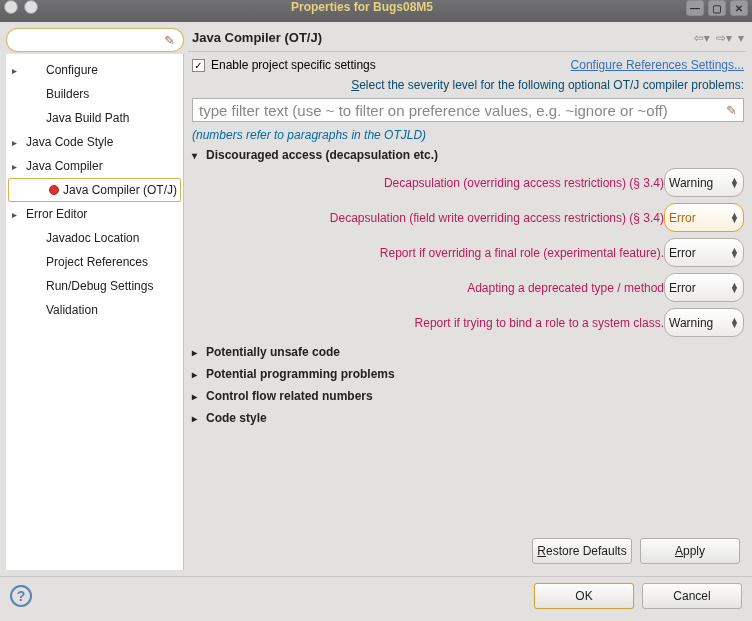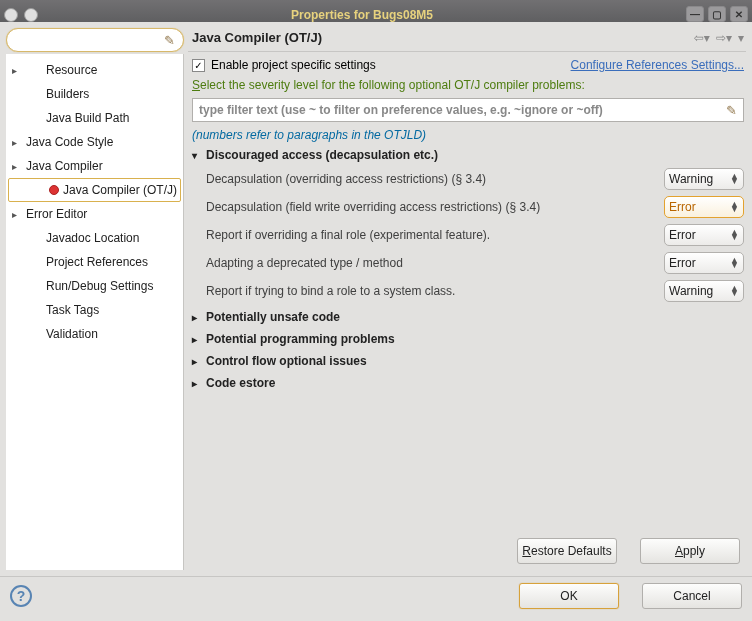--- a/index.html
+++ b/index.html
@@ -11,21 +11,21 @@
     display: flex; flex-direction: column;
     overflow: hidden;
   }
 
   
   .titlebar {
     height: 22px;
     background: linear-gradient(#717072,#5f5f61);
     color: #e7d27e;
     font-weight: bold;
-    display: flex; align-items: flex-end;
+    display: flex; align-items: flex-start;
     padding: 0 4px;
     gap: 6px;
     font-size: 12px;
   }
   .titlebar .title { flex: 1; text-align: center; }
   .tb-btn {
     width: 18px; height: 16px;
     background: #9b9a9c;
     border: 1px solid #8a898b;
     border-radius: 3px;
@@ -111,56 +111,56 @@
     display:flex;flex-direction:column;
     padding:6px 2px 2px 4px;
     gap:6px;
     min-height:0;
   }
   .row { display:flex;align-items:center;gap:6px; }
   .checkbox {
     width:13px;height:13px;border:1px solid #888;background:#fff;font-size:10px;display:flex;align-items:center;justify-content:center;
   }
   .link { color:#3a6dbb;text-decoration:underline;cursor:pointer;margin-left:auto;}
-  .desc { color:#4d7c0f; }
+  .desc { color:#0c4a6e;text-align:right; }
   .desc-underline { text-decoration:underline; }
   .filter-box {
     height:24px;
     border:1px solid #b1afac;
     background:#fff;
     display:flex;align-items:center;
     padding:0 6px;
     justify-content:space-between;
   }
   .filter-box input {
-    border:none;outline:none;width:100%;font-size:12px;color:#0c4a6e;font-weight:bold;
+    border:none;outline:none;width:100%;font-size:15px;color:#0c4a6e;
   }
   .filter-box input::placeholder { color:#888; font-style:normal; }
   .italic { font-style:italic;color:#0369a1; }
 
   .group {
     display:flex;flex-direction:column;
     gap:6px;
   }
   .group-header {
     display:flex;align-items:center;gap:4px;
     font-weight:bold;font-size:12px;color:#222;
     cursor:pointer;
   }
   .disclosure { font-size:10px;width:10px; }
   .settings-row {
     display:flex;align-items:center;
     padding-left:14px;
   }
-  .settings-row .label { flex:1;color:#404040; }
+  .settings-row .label { flex:1;color:#be185d;text-align:right; }
   .combo {
-    width:80px;height:22px;
+    width:80px;height:29px;
     border:1px solid #b3b1ae;
     background:linear-gradient(#fff,#ecebe9);
-    border-radius:5px;
+    border-radius:11px;
     display:flex;align-items:center;justify-content:space-between;
     padding:0 4px;
     font-size:12px;color:#222;
   }
   .combo.highlight { border:1px solid #e3a22f; color:#b86500; background:linear-gradient(#fff,#faf1dd);}
   .combo .chev { font-size:9px;color:#555; display:flex;flex-direction:column;line-height:5px; }
 
   .flex1 { flex:1; }
   .collapsed-group-header {
     display:flex;align-items:center;gap:4px;
@@ -170,21 +170,21 @@
   }
 
   
   .button-row { display:flex;gap:8px;justify-content:flex-end;padding:4px; }
   .btn {
     min-width:100px;height:26px;
     border:1px solid #b1afac;
     background:linear-gradient(#fdfdfc,#e5e4e1);
     border-radius:3px;
     display:flex;align-items:center;justify-content:center;
-    font-size:12px;color:#222;cursor:pointer;margin-left:15px;
+    font-size:12px;color:#222;cursor:pointer;
   }
   .btn.primary { border:1px solid #d7a13a; box-shadow:0 0 1px #d7a13a;text-align:right; }
 
   .footer {
     padding: 6px 10px 12px 10px;
     display:flex;align-items:center;
     border-top:1px solid #c7c6c4;
   }
   .help-icon {
     width:22px;height:22px;border:2px solid #5884b3;color:#5884b3;border-radius:50%;display:flex;align-items:center;justify-content:center;font-weight:bold;font-size:14px;cursor:pointer;
@@ -210,21 +210,21 @@
 
     <div class="sidebar">
       <div class="sidebar-filter">
         <input type="text" style="">
         <span class="clear-icon">✎</span>
       </div>
       <div class="tree" id="tree">
           <div class="tree-item">
             <span class="tree-arrow">▸</span>
             <span class="tree-indent"></span>
-            <span>Resource</span>
+            <span>Configure</span>
           </div>
           <div class="tree-item">
             <span class="tree-arrow"></span>
             <span class="tree-indent"></span>
             <span>Builders</span>
           </div>
           <div class="tree-item">
             <span class="tree-arrow"></span>
             <span class="tree-indent"></span>
             <span>Java Build Path</span>
@@ -254,25 +254,20 @@
           </div>
           <div class="tree-item">
             <span class="tree-arrow"></span>
             <span class="tree-indent"></span>
             <span>Project References</span>
           </div>
           <div class="tree-item">
             <span class="tree-arrow"></span>
             <span class="tree-indent"></span>
             <span>Run/Debug Settings</span>
-          </div>
-          <div class="tree-item">
-            <span class="tree-arrow"></span>
-            <span class="tree-indent"></span>
-            <span>Task Tags</span>
           </div>
           <div class="tree-item">
             <span class="tree-arrow"></span>
             <span class="tree-indent"></span>
             <span>Validation</span>
           </div>
         </div>
     </div>
 
     <div class="content">
@@ -346,25 +341,25 @@
             <div class="collapsed-group-header">
               <span class="disclosure">▸</span>
               <span>Potentially unsafe code</span>
             </div>
             <div class="collapsed-group-header">
               <span class="disclosure">▸</span>
               <span>Potential programming problems</span>
             </div>
             <div class="collapsed-group-header">
               <span class="disclosure">▸</span>
-              <span>Control flow optional issues</span>
+              <span>Control flow related numbers</span>
             </div>
             <div class="collapsed-group-header">
               <span class="disclosure">▸</span>
-              <span>Code estore</span>
+              <span>Code style</span>
             </div>
           </div>
 
         <div class="flex1"></div>
 
         <div class="button-row">
           <div class="btn">
             <span><span style="text-decoration:underline">R</span><span id="btn-rd">estore Defaults</span></span>
           </div>
           <div class="btn">

